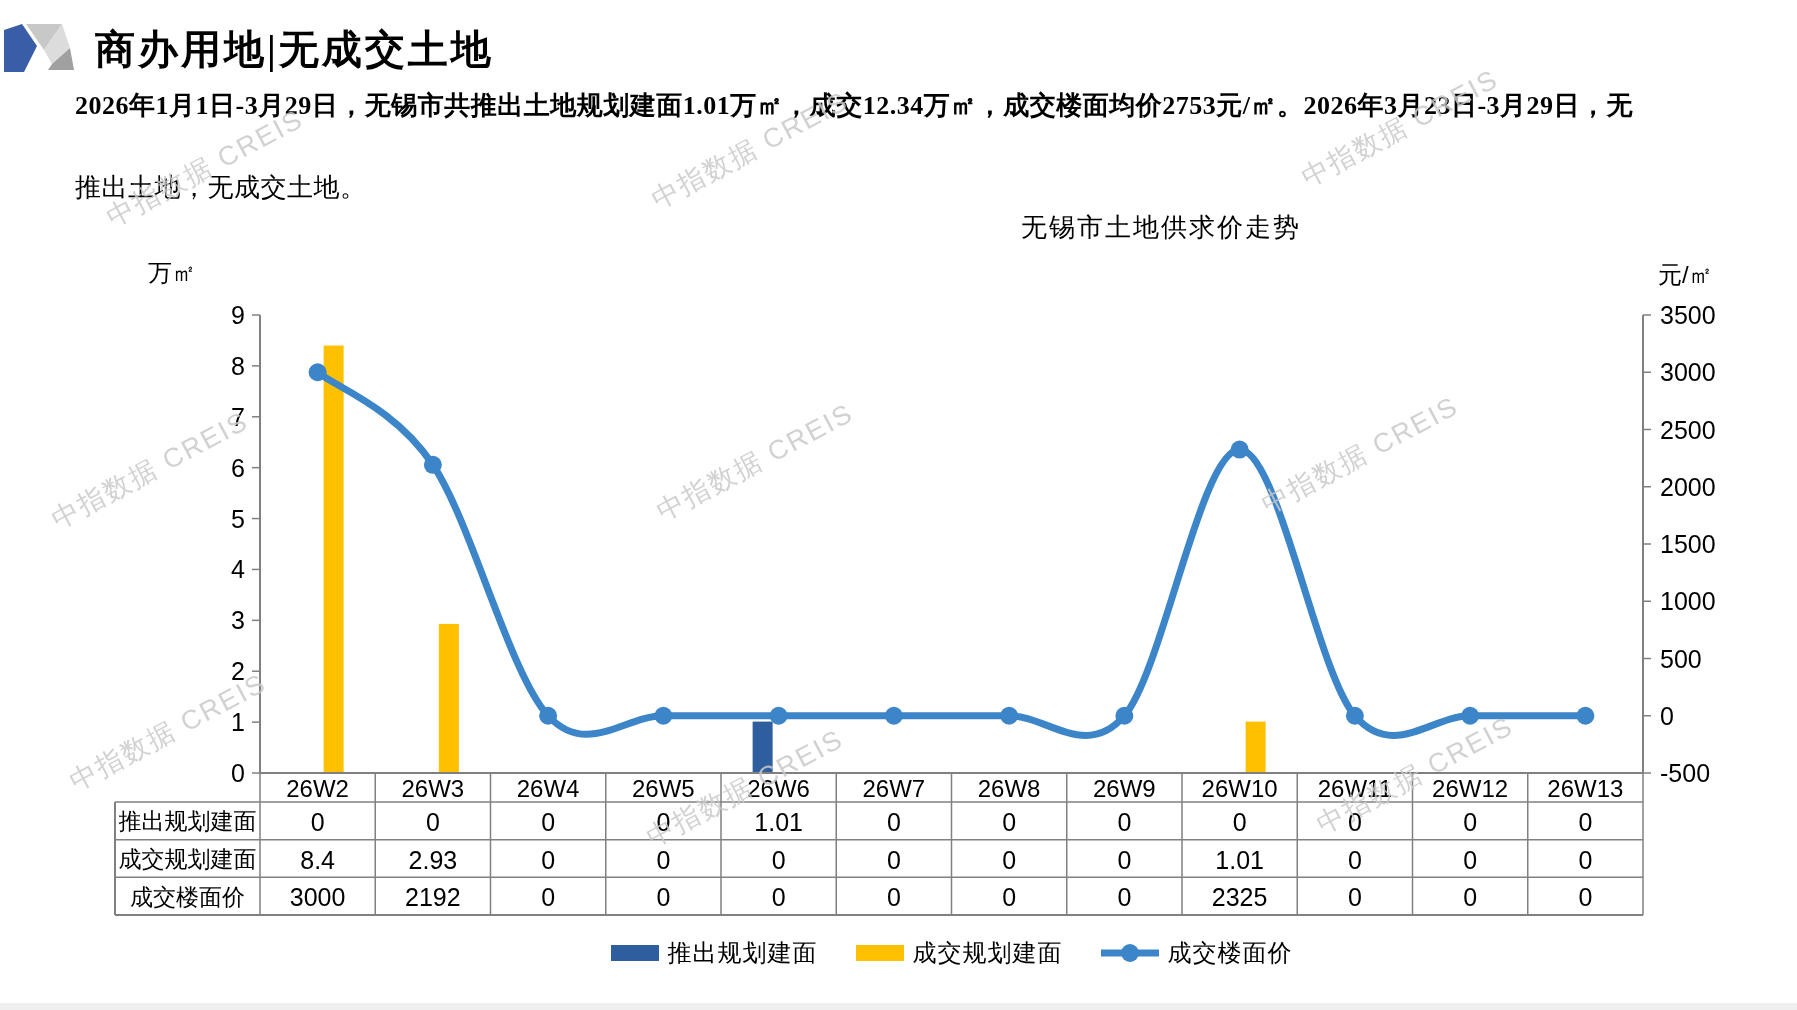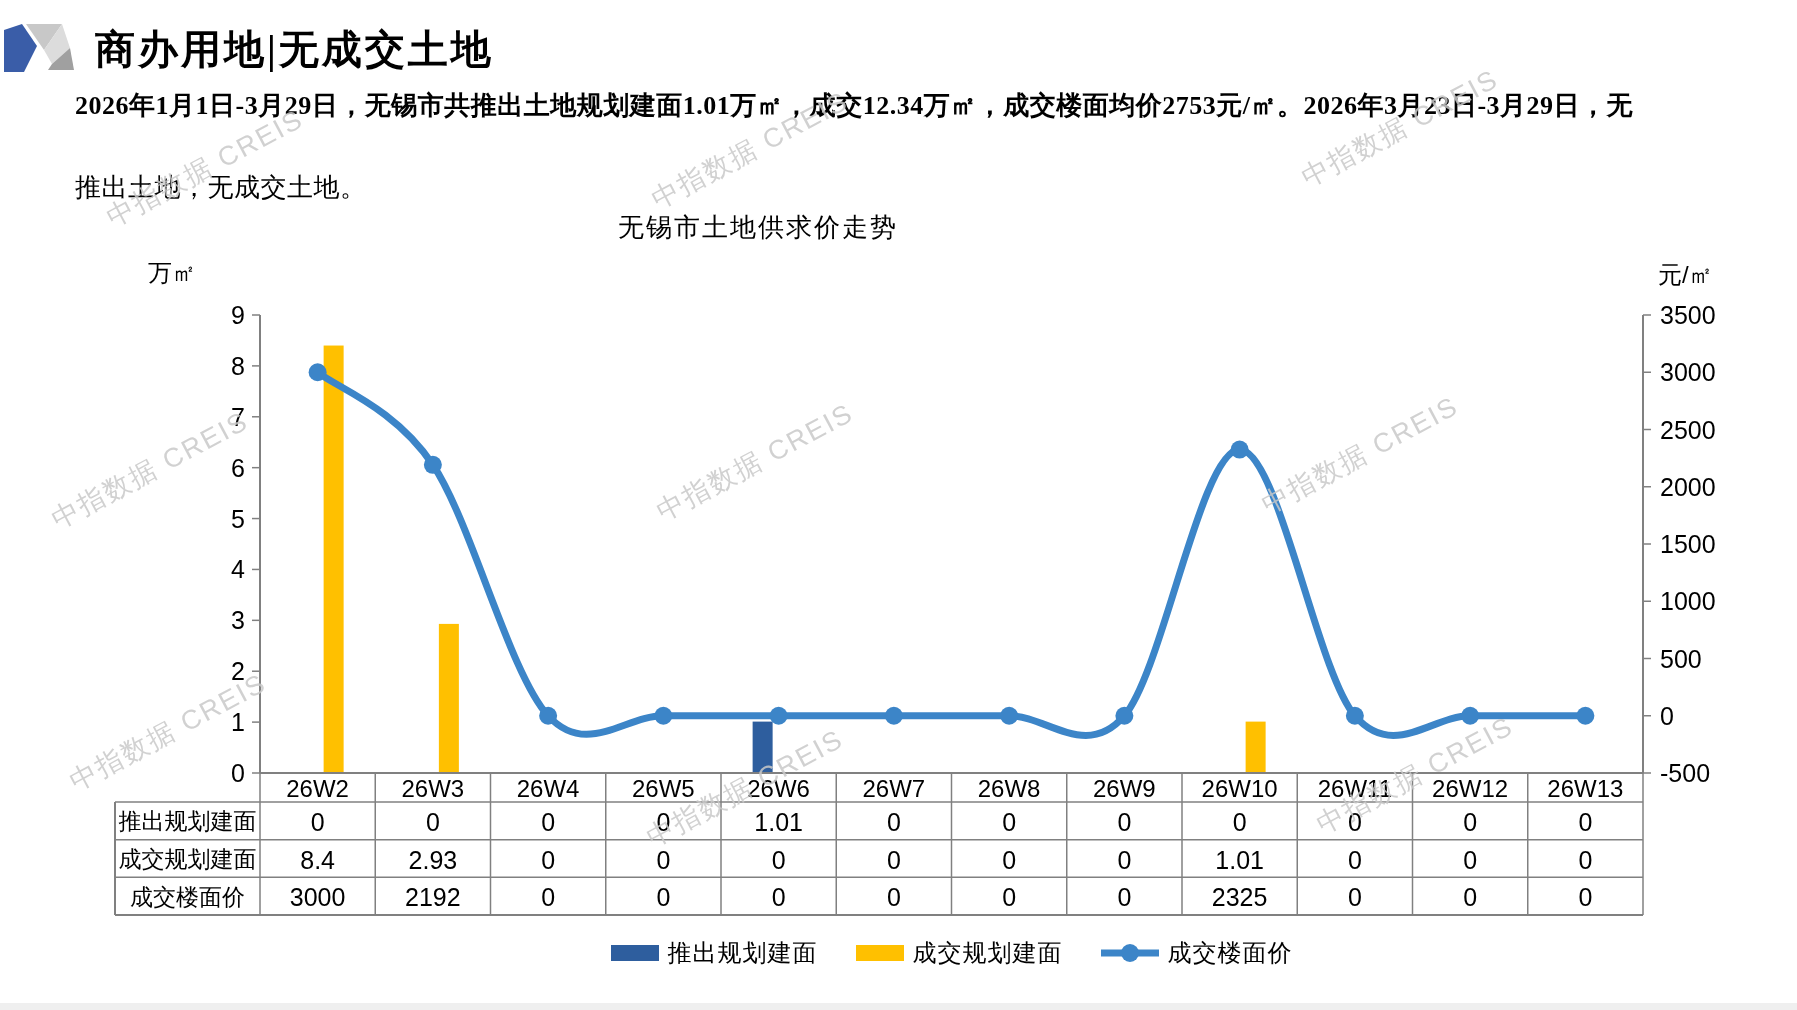--- a/index.html
+++ b/index.html
@@ -13,21 +13,21 @@
     left:95px;top:22px;font-size:40px;font-weight:bold;letter-spacing:3px;
     font-family:"Liberation Serif",serif;white-space:nowrap;
   }
   .logo{left:4px;top:24px;width:72px;height:48px;}
   
   .desc{left:75px;font-size:26px;font-family:"Liberation Serif",serif;
     white-space:nowrap;letter-spacing:0.5px;}
   .desc1{top:88px;font-weight:bold;}
   .desc2{top:138px;margin-top:32px;}
   
-  .chart-title{left:618px;top:210px;width:700px;text-align:left;font-size:26px;
+  .chart-title{left:601px;top:210px;width:700px;text-align:right;font-size:26px;
     font-family:Liberation Serif, serif;letter-spacing:2px;}
   .unit-left{left:148px;top:257px;font-size:24px;}
   .unit-right{left:1658px;top:259px;font-size:24px;}
   
   .watermark{position:absolute;color:#c9c9c9;font-size:27px;white-space:nowrap;
     transform:translate(-50%,-50%) rotate(-28deg);letter-spacing:2px;opacity:.85;
     pointer-events:none;}
   
   #plot{position:absolute;left:0;top:0;}
   

